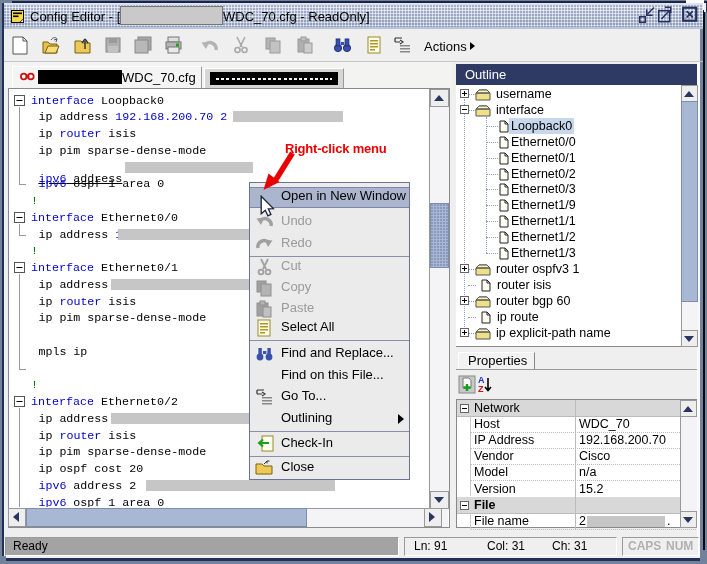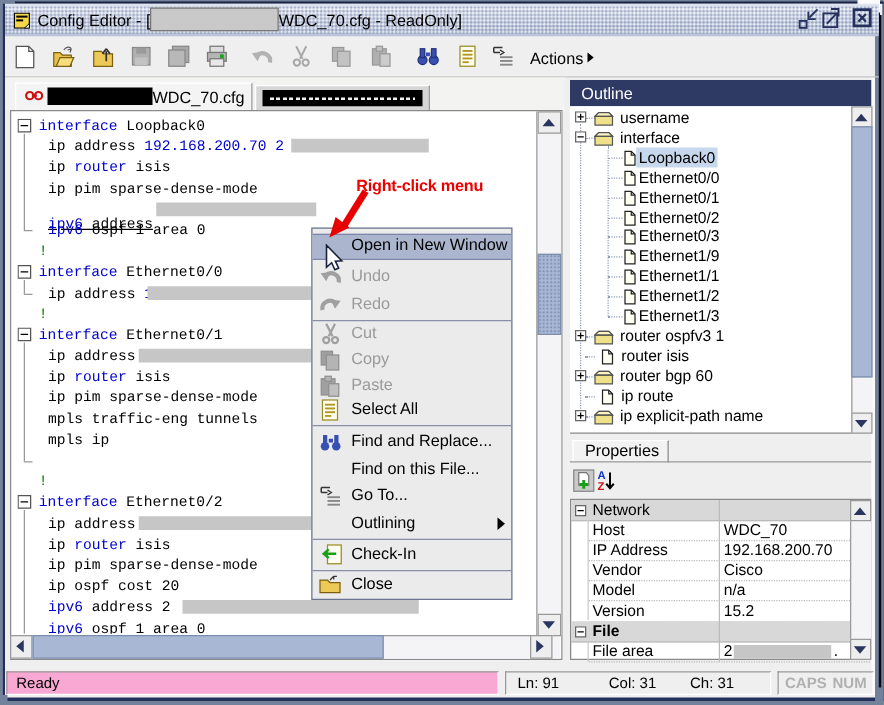--- a/index.html
+++ b/index.html
@@ -168,21 +168,20 @@
     <div style="position:absolute;left:22px;top:105px;white-space:pre;" class="cm">!</div>
     <div style="position:absolute;left:22px;top:121.75px;white-space:pre;" class=""><span class="kw">interface</span> Ethernet0/0</div>
     <div style="position:absolute;left:29.4px;top:138.5px;white-space:pre;" class="">ip address <span class="kw">1</span></div>
     <div class="redact" style="left:109px;top:139.5px;width:209px;"></div>
     <div style="position:absolute;left:22px;top:155.25px;white-space:pre;" class="cm">!</div>
     <div style="position:absolute;left:22px;top:172px;white-space:pre;" class=""><span class="kw">interface</span> Ethernet0/1</div>
     <div style="position:absolute;left:29.4px;top:188.75px;white-space:pre;" class="">ip address</div>
     <div class="redact" style="left:102px;top:189.75px;width:211px;"></div>
     <div style="position:absolute;left:29.4px;top:205.5px;white-space:pre;" class="">ip <span class="kw">router</span> isis</div>
     <div style="position:absolute;left:29.4px;top:222.25px;white-space:pre;" class="">ip pim sparse-dense-mode</div>
-    <div style="position:absolute;left:29.4px;top:239px;white-space:pre;" class="">mpls traffic-eng tunnels</div>
     <div style="position:absolute;left:29.4px;top:255.75px;white-space:pre;" class="">mpls ip</div>
     <div style="position:absolute;left:22px;top:289.25px;white-space:pre;" class="cm">!</div>
     <div style="position:absolute;left:22px;top:306px;white-space:pre;" class=""><span class="kw">interface</span> Ethernet0/2</div>
     <div style="position:absolute;left:29.4px;top:322.75px;white-space:pre;" class="">ip address</div>
     <div class="redact" style="left:102px;top:323.75px;width:200px;"></div>
     <div style="position:absolute;left:29.4px;top:339.5px;white-space:pre;" class="">ip <span class="kw">router</span> isis</div>
     <div style="position:absolute;left:29.4px;top:356.25px;white-space:pre;" class="">ip pim sparse-dense-mode</div>
     <div style="position:absolute;left:29.4px;top:373px;white-space:pre;" class="">ip ospf cost 20</div>
     <div style="position:absolute;left:29.4px;top:389.75px;white-space:pre;" class=""><span class="kw">ipv6</span> address 2</div>
     <div class="redact" style="left:137px;top:390.75px;width:189px;"></div>
@@ -400,36 +399,36 @@
     <div style="position:absolute;left:14px;top:80.5px;width:225px;height:16.1px;border-bottom:1px dotted #bbb;"></div>
     <div style="position:absolute;left:17px;top:80.5px;height:16.1px;line-height:16.1px;">Version</div>
     <div style="position:absolute;left:122px;top:80.5px;height:16.1px;line-height:16.1px;">15.2</div>
     <div style="position:absolute;left:0;top:96.60000000000001px;width:239px;height:16.1px;background:#d8d8d8;border-bottom:1px solid #bbb;"></div>
     <svg style="position:absolute;left:3px;top:100.60000000000001px;" width="10" height="10">
       <rect x="0.5" y="0.5" width="8" height="8" fill="#fff" stroke="#666"></rect>
       <rect x="2" y="4" width="5" height="1" fill="#000"></rect>
     </svg>
     <div style="position:absolute;left:17px;top:96.60000000000001px;height:16.1px;line-height:16.1px;font-weight:bold;">File</div>
     <div style="position:absolute;left:14px;top:112.70000000000002px;width:225px;height:16.1px;border-bottom:1px dotted #bbb;"></div>
-    <div style="position:absolute;left:17px;top:112.70000000000002px;height:16.1px;line-height:16.1px;">File area</div>
+    <div style="position:absolute;left:17px;top:112.70000000000002px;height:16.1px;line-height:16.1px;">File name</div>
     <div style="position:absolute;left:122px;top:112.70000000000002px;height:16.1px;line-height:16.1px;">2</div>
     <div style="position:absolute;left:130px;top:115.70000000000002px;width:78px;height:11px;background:#c6c6c6;"></div>
     <div style="position:absolute;left:210px;top:112.70000000000002px;height:16.1px;line-height:16.1px;">.</div>
     <div style="position:absolute;left:118px;top:0;width:1px;height:129px;background:#bbb;"></div>
     <div style="position:absolute;left:13px;top:16px;width:1px;height:80px;background:#ccc;"></div>
     <div style="position:absolute;left:13px;top:113px;width:1px;height:16px;background:#ccc;"></div>
   </div>
 
 <div class="abs" style="left:680px;top:400px;width:16px;height:127px;background:#f4f4f6;border-left:1px solid #999;"></div>
 <div class="abs" style="left:680px;top:400px;width:15px;height:15px;background:#eee;border:1px solid #999;"></div>
 <div class="abs" style="left:683px;top:406px;width:0;height:0;border-bottom:6px solid #2a3560;border-left:5px solid transparent;border-right:5px solid transparent;"></div>
 <div class="abs" style="left:680px;top:511px;width:15px;height:15px;background:#eee;border:1px solid #999;"></div>
 <div class="abs" style="left:683px;top:517px;width:0;height:0;border-top:6px solid #2a3560;border-left:5px solid transparent;border-right:5px solid transparent;"></div>
 
-<div class="abs" style="left:5px;top:537px;width:394px;height:19px;background:#f9a8d4;border:1px solid;border-color:#9a9a9a #fff #fff #9a9a9a;box-sizing:border-box;font-size:12px;line-height:17px;padding-left:7px;">Ready</div>
+<div class="abs" style="left:5px;top:537px;width:394px;height:19px;background:#a3a3a3;border:1px solid;border-color:#9a9a9a #fff #fff #9a9a9a;box-sizing:border-box;font-size:12px;line-height:17px;padding-left:7px;">Ready</div>
 <div class="abs" style="left:404px;top:537px;width:213px;height:19px;background:#efefef;border:1px solid;border-color:#9a9a9a #fff #fff #9a9a9a;box-sizing:border-box;font-size:12px;line-height:17px;">
   <span style="position:absolute;left:9px;">Ln: 91</span>
   <span style="position:absolute;left:82px;">Col: 31</span>
   <span style="position:absolute;left:147px;">Ch: 31</span>
 </div>
 <div class="abs" style="left:622px;top:537px;width:77px;height:19px;background:#efefef;border:1px solid;border-color:#9a9a9a #fff #fff #9a9a9a;box-sizing:border-box;font-size:12px;line-height:17px;color:#b0b0b0;font-weight:bold;">
     <span style="position:absolute;left:5px;">CAPS</span>
     <span style="position:absolute;left:43px;">NUM</span>
   </div>
 

